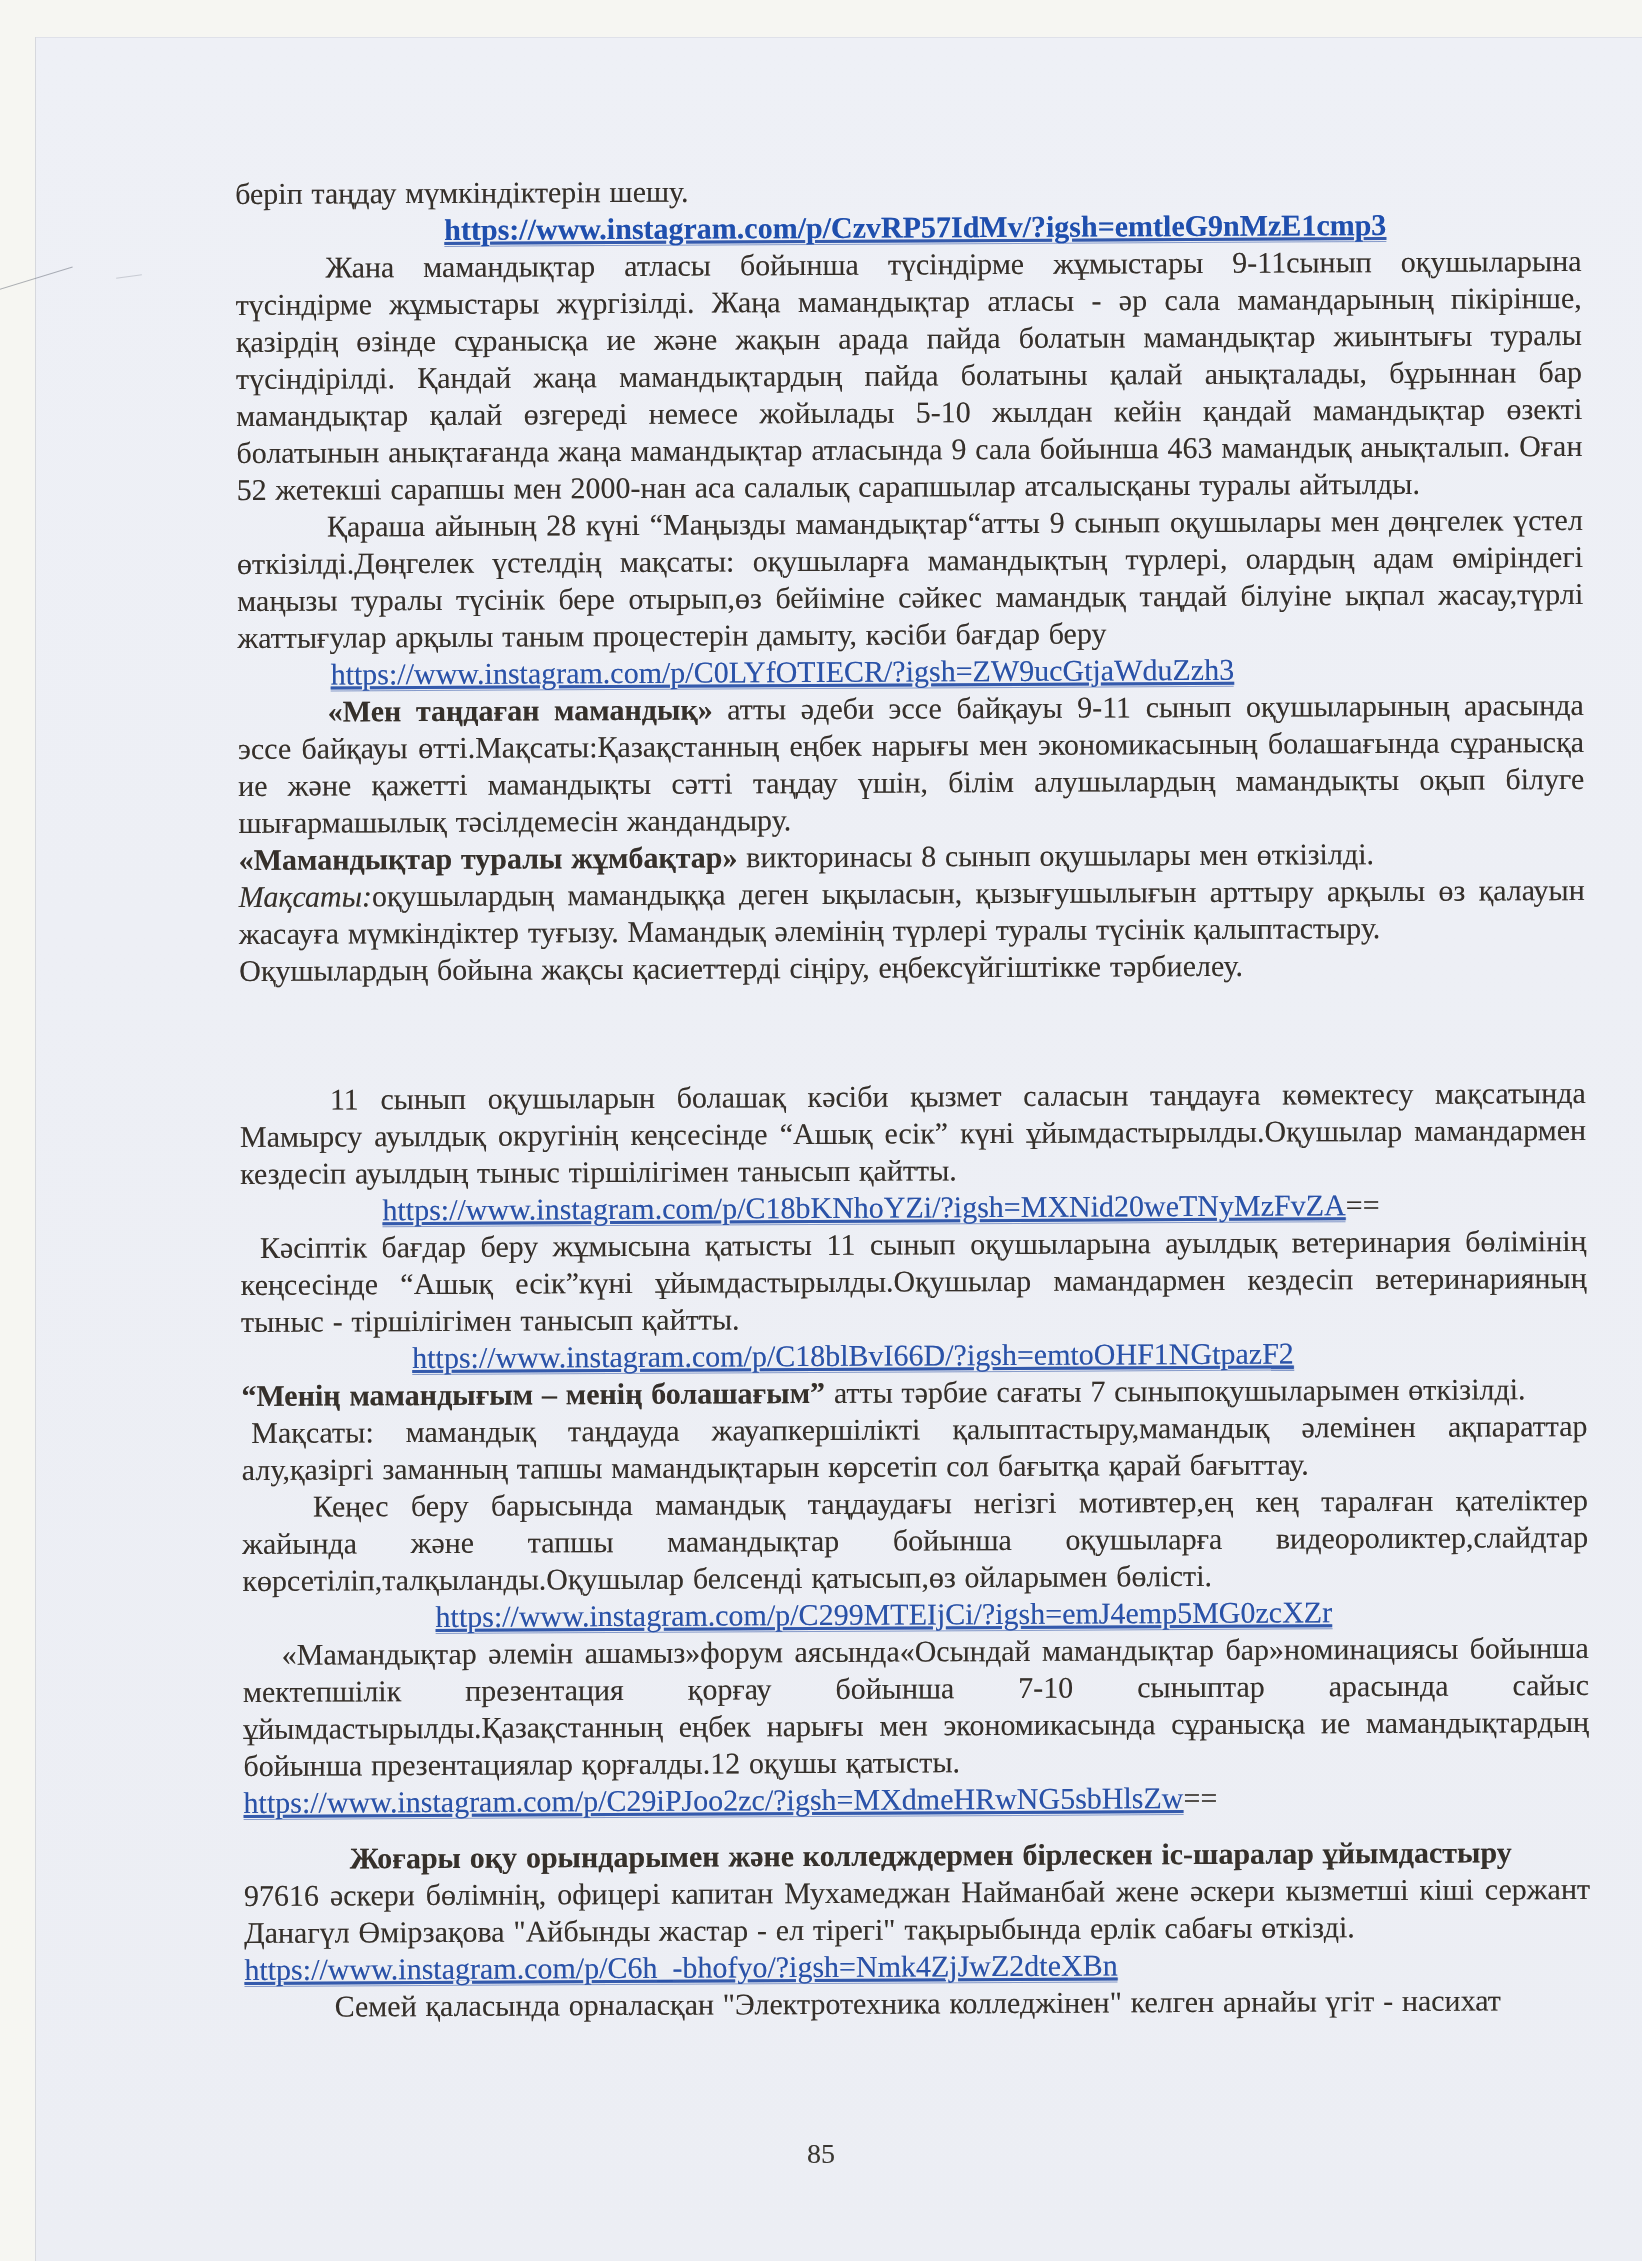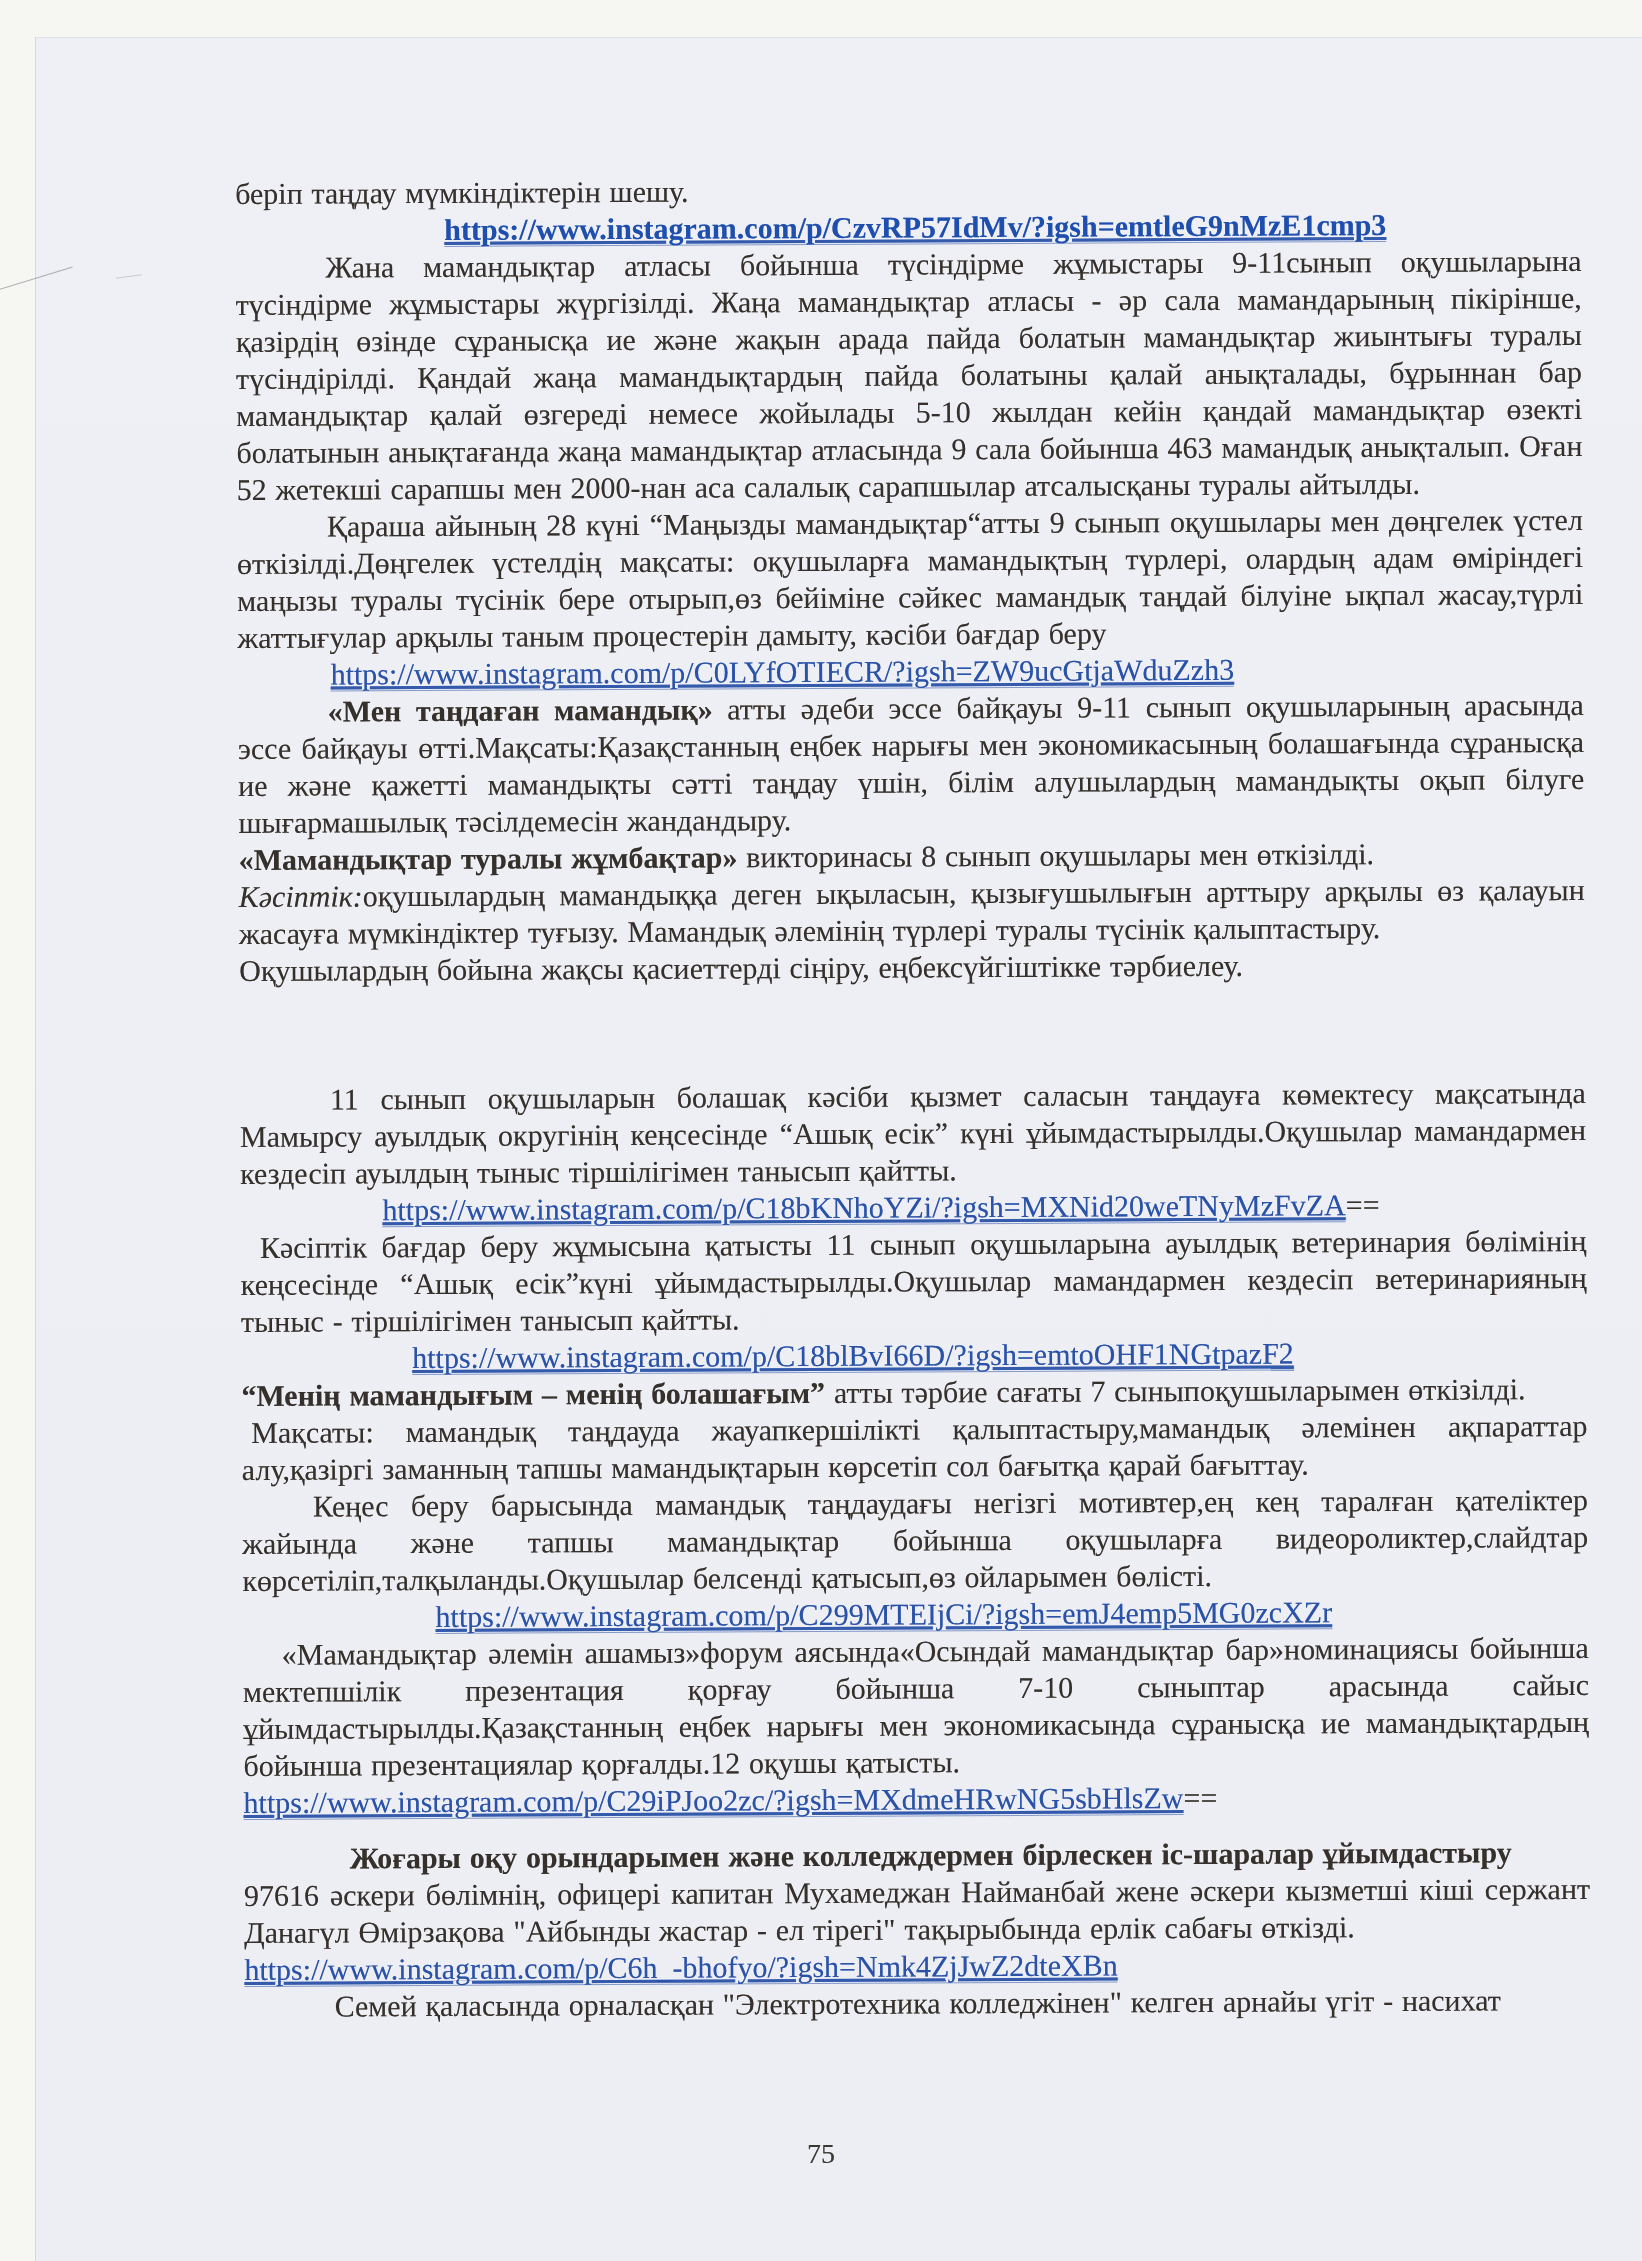--- a/index.html
+++ b/index.html
@@ -124,34 +124,34 @@
 <div class="pencil-mark2"></div>
 
 <div class="doc-content">
     <p class="block t-line" style="text-indent: 0px;"><span class="seg-plain">беріп таңдау мүмкіндіктерін шешу.</span></p>
     <p class="block t-linkline" style="text-indent: 209px;"><a href="#" class="doc-link link-bold">https://www.instagram.com/p/CzvRP57IdMv/?igsh=emtleG9nMzE1cmp3</a></p>
     <p class="block t-para" style="text-indent: 90px;"><span class="seg-plain">Жана мамандықтар атласы бойынша түсіндірме жұмыстары 9-11сынып оқушыларына түсіндірме жұмыстары жүргізілді. Жаңа мамандықтар атласы - әр сала мамандарының пікірінше, қазірдің өзінде сұранысқа ие және жақын арада пайда болатын мамандықтар жиынтығы туралы түсіндірілді. Қандай жаңа мамандықтардың пайда болатыны қалай анықталады, бұрыннан бар мамандықтар қалай өзгереді немесе жойылады 5-10 жылдан кейін қандай мамандықтар өзекті болатынын анықтағанда жаңа мамандықтар атласында 9 сала бойынша 463 мамандық анықталып. Оған 52 жетекші сарапшы мен 2000-нан аса салалық сарапшылар атсалысқаны туралы айтылды.</span></p>
     <p class="block t-para" style="text-indent: 90px;"><span class="seg-plain">Қараша айының 28 күні “Маңызды мамандықтар“атты 9 сынып оқушылары мен дөңгелек үстел өткізілді.Дөңгелек үстелдің мақсаты: оқушыларға мамандықтың түрлері, олардың адам өміріндегі маңызы туралы түсінік бере отырып,өз бейіміне сәйкес мамандық таңдай білуіне ықпал жасау,түрлі жаттығулар арқылы таным процестерін дамыту, кәсіби бағдар беру</span></p>
     <p class="block t-linkline" style="text-indent: 93px;"><a href="#" class="doc-link">https://www.instagram.com/p/C0LYfOTIECR/?igsh=ZW9ucGtjaWduZzh3</a></p>
     <p class="block t-para" style="text-indent: 90px;"><span class="seg-bold">«Мен таңдаған мамандық»</span><span class="seg-plain"> атты әдеби эссе байқауы 9-11 сынып оқушыларының арасында эссе байқауы өтті.Мақсаты:Қазақстанның еңбек нарығы мен экономикасының болашағында сұранысқа ие және қажетті мамандықты сәтті таңдау үшін, білім алушылардың мамандықты оқып білуге шығармашылық тәсілдемесін жандандыру.</span></p>
     <p class="block t-para" style="text-indent: 0px;"><span class="seg-bold">«Мамандықтар туралы жұмбақтар»</span><span class="seg-plain"> викторинасы 8 сынып оқушылары мен өткізілді.</span></p>
-    <p class="block t-para" style="text-indent: 0px;"><span class="seg-italic">Кәсіптік:</span><span class="seg-plain">оқушылардың мамандыққа деген ықыласын, қызығушылығын арттыру арқылы өз қалауын жасауға мүмкіндіктер туғызу. Мамандық әлемінің түрлері туралы түсінік қалыптастыру.</span></p>
+    <p class="block t-para" style="text-indent: 0px;"><span class="seg-italic">Мақсаты:</span><span class="seg-plain">оқушылардың мамандыққа деген ықыласын, қызығушылығын арттыру арқылы өз қалауын жасауға мүмкіндіктер туғызу. Мамандық әлемінің түрлері туралы түсінік қалыптастыру.</span></p>
     <p class="block t-para" style="text-indent: 0px;"><span class="seg-plain">Оқушылардың бойына жақсы қасиеттерді сіңіру, еңбексүйгіштікке тәрбиелеу.</span></p>
     <div class="blank gap-a"></div>
     <p class="block t-para" style="text-indent: 90px;"><span class="seg-plain">11 сынып оқушыларын болашақ кәсіби қызмет саласын таңдауға көмектесу мақсатында Мамырсу ауылдық округінің кеңсесінде “Ашық есік” күні ұйымдастырылды.Оқушылар мамандармен кездесіп ауылдың тыныс тіршілігімен танысып қайтты.</span></p>
     <p class="block t-linkline" style="text-indent: 142px;"><a href="#" class="doc-link">https://www.instagram.com/p/C18bKNhoYZi/?igsh=MXNid20weTNyMzFvZA</a><span class="seg-plain">==</span></p>
     <p class="block t-para" style="text-indent: 19.3px;"><span class="seg-plain">Кәсіптік бағдар беру жұмысына қатысты 11 сынып оқушыларына ауылдық ветеринария бөлімінің кеңсесінде “Ашық есік”күні ұйымдастырылды.Оқушылар мамандармен кездесіп ветеринарияның тыныс - тіршілігімен танысып қайтты.</span></p>
     <p class="block t-linkline" style="text-indent: 171px;"><a href="#" class="doc-link">https://www.instagram.com/p/C18blBvI66D/?igsh=emtoOHF1NGtpazF2</a></p>
     <p class="block t-para" style="text-indent: 0px;"><span class="seg-bold">“Менің мамандығым – менің болашағым”</span><span class="seg-plain"> атты тәрбие сағаты 7 сыныпоқушыларымен өткізілді.</span></p>
     <p class="block t-para" style="text-indent: 9.7px;"><span class="seg-plain">Мақсаты: мамандық таңдауда жауапкершілікті қалыптастыру,мамандық әлемінен ақпараттар алу,қазіргі заманның тапшы мамандықтарын көрсетіп сол бағытқа қарай бағыттау.</span></p>
     <p class="block t-para" style="text-indent: 71px;"><span class="seg-plain">Кеңес беру барысында мамандық таңдаудағы негізгі мотивтер,ең кең таралған қателіктер жайында және тапшы мамандықтар бойынша оқушыларға видеороликтер,слайдтар көрсетіліп,талқыланды.Оқушылар белсенді қатысып,өз ойларымен бөлісті.</span></p>
     <p class="block t-linkline" style="text-indent: 193px;"><a href="#" class="doc-link">https://www.instagram.com/p/C299MTEIjCi/?igsh=emJ4emp5MG0zcXZr</a></p>
     <p class="block t-para" style="text-indent: 39px;"><span class="seg-plain">«Мамандықтар әлемін ашамыз»форум аясында«Осындай мамандықтар бар»номинациясы бойынша мектепшілік презентация қорғау бойынша 7-10 сыныптар арасында сайыс ұйымдастырылды.Қазақстанның еңбек нарығы мен экономикасында сұранысқа ие мамандықтардың бойынша презентациялар қорғалды.12 оқушы қатысты.</span></p>
     <p class="block t-linkline" style="text-indent: 0px;"><a href="#" class="doc-link">https://www.instagram.com/p/C29iPJoo2zc/?igsh=MXdmeHRwNG5sbHlsZw</a><span class="seg-plain">==</span></p>
     <div class="blank gap-b"></div>
     <p class="block t-heading" style="text-indent: 106px;"><span class="seg-bold">Жоғары оқу орындарымен және колледждермен бірлескен іс-шаралар ұйымдастыру</span></p>
     <p class="block t-para" style="text-indent: 0px;"><span class="seg-plain">97616 әскери бөлімнің, офицері капитан Мухамеджан Найманбай жене әскери кызметші кіші сержант Данагүл Өмірзақова "Айбынды жастар - ел тірегі" тақырыбында ерлік сабағы өткізді.</span></p>
     <p class="block t-linkline" style="text-indent: 0px;"><a href="#" class="doc-link">https://www.instagram.com/p/C6h_-bhofyo/?igsh=Nmk4ZjJwZ2dteXBn</a></p>
     <p class="block t-para" style="text-indent: 90px;"><span class="seg-plain">Семей қаласында орналасқан "Электротехника колледжінен" келген арнайы үгіт - насихат</span></p>
   </div>
 
-<div class="page-number">75</div>
+<div class="page-number">85</div>
 
 
 </body></html>

